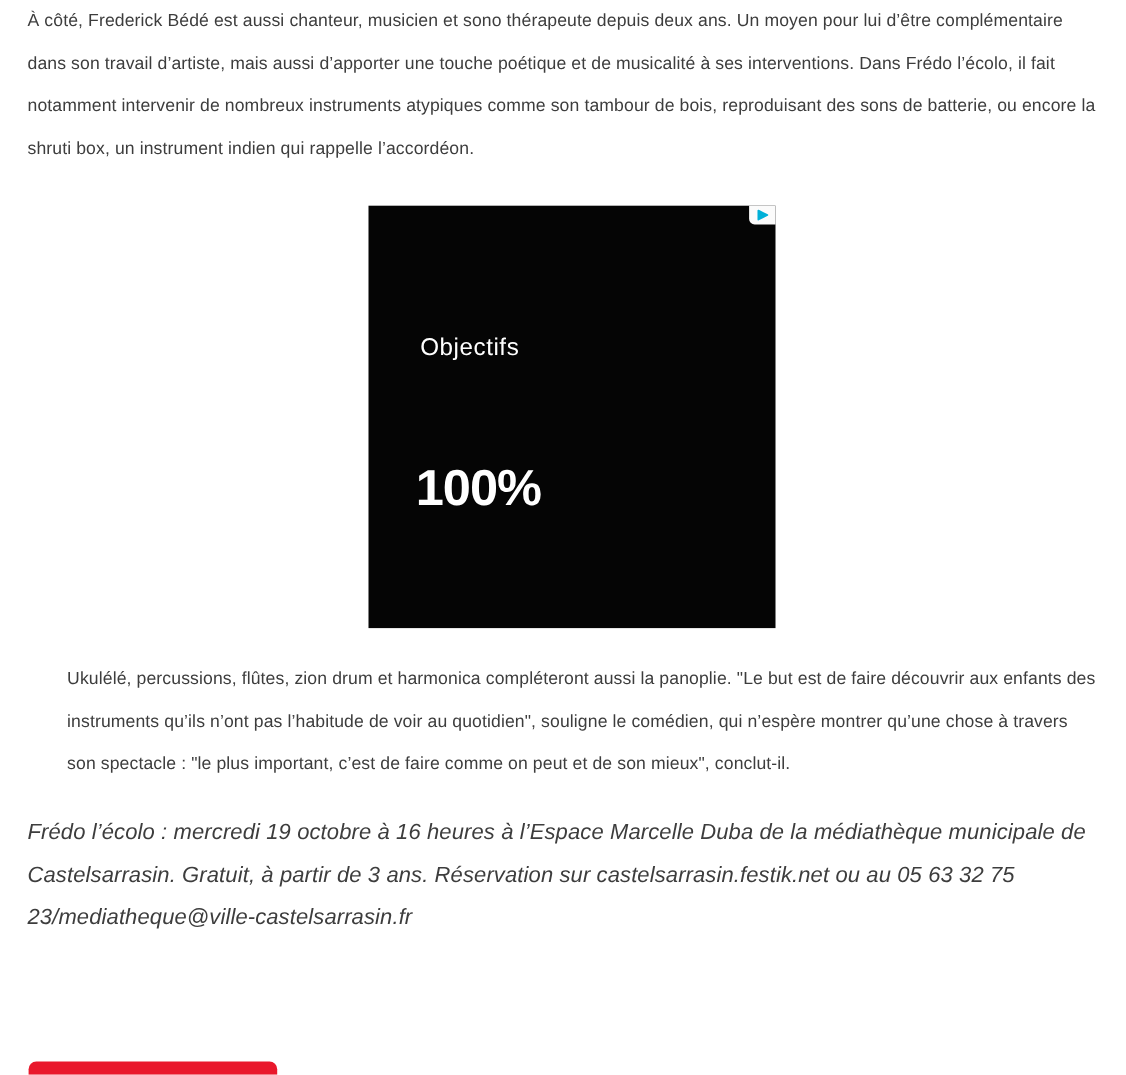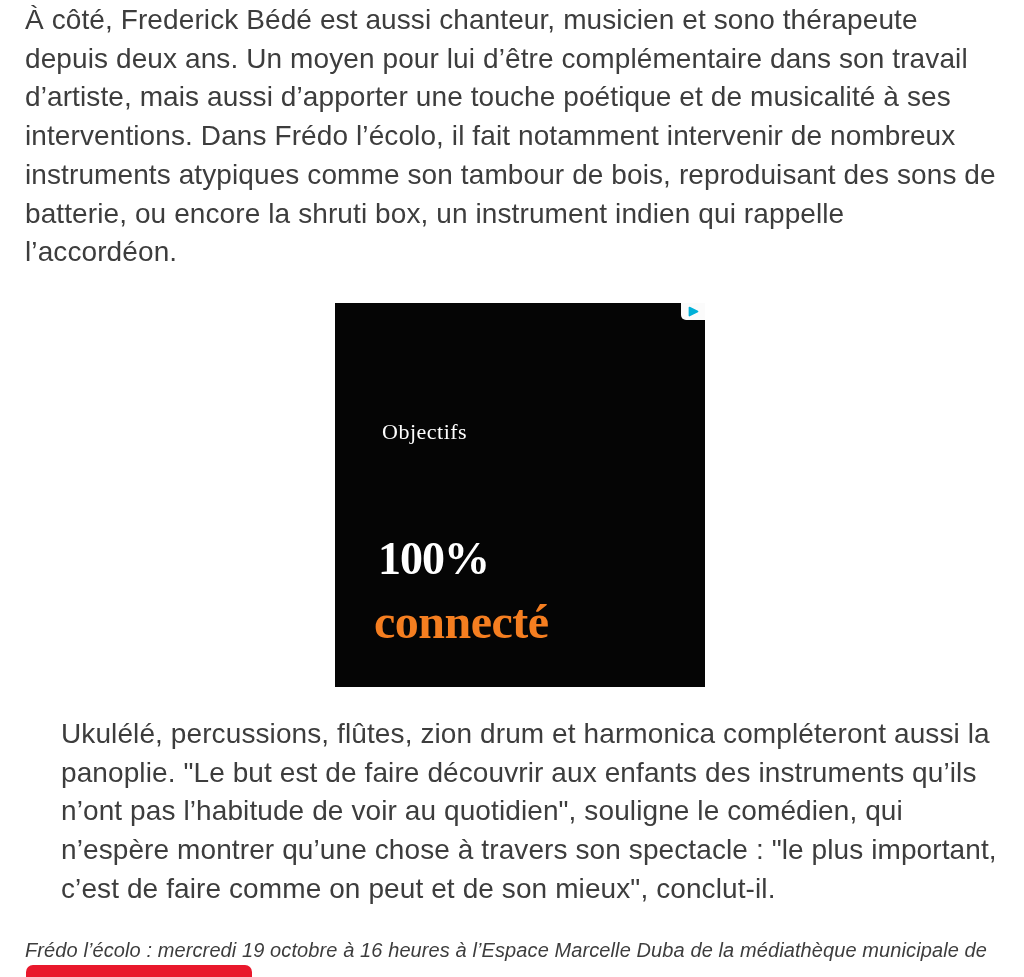--- a/index.html
+++ b/index.html
@@ -8,21 +8,21 @@
     width: 1024px;
     height: 977px;
     overflow: hidden;
     background: #ffffff;
     box-sizing: border-box;
     padding: 0 24px 0 25px;
     font-family: "Liberation Sans", "DejaVu Sans", sans-serif;
   }
   p.body-text {
     margin: 0;
-    font-size: 28px;
+    font-size: 16px;
     line-height: 38.7px;
     color: #3d3d3d;
     letter-spacing: 0.1px;
   }
   #paragraph-1 { margin-top: 1px; }
   #paragraph-2 { margin-top: 28px; margin-left: 36px; }
   .event-details {
     margin: 23px 0 0 0;
     font-size: 20px;
     line-height: 38.7px;
@@ -30,21 +30,20 @@
     font-style: italic;
     letter-spacing: 0.1px;
   }
   .ad-box {
     position: relative;
     margin: 31px 0 0 310px;
     width: 370px;
     height: 384px;
     background: #050505;
     cursor: pointer;
-    font-family: Liberation Serif, serif;
   }
   .ad-title {
     position: absolute;
     left: 47px;
     top: 118px;
     font-size: 22px;
     line-height: 1;
     font-weight: 400;
     color: #ffffff;
     letter-spacing: 0.5px;
@@ -103,21 +102,20 @@
   <p class="body-text" id="paragraph-1">À côté, Frederick Bédé est aussi chanteur, musicien et sono thérapeute depuis deux ans. Un moyen pour lui d’être complémentaire dans son travail d’artiste, mais aussi d’apporter une touche poétique et de musicalité à ses interventions. Dans Frédo l’écolo, il fait notamment intervenir de nombreux instruments atypiques comme son tambour de bois, reproduisant des sons de batterie, ou encore la shruti box, un instrument indien qui rappelle l’accordéon.</p>
 
   <div class="ad-box">
     <div class="adchoices">
       <svg width="13" height="13" viewBox="0 0 16 16">
         <path d="M3 3 L13 8 L3 13 Z" fill="#00b0d8" stroke="#00b0d8" stroke-width="2" stroke-linejoin="round"></path>
       </svg>
     </div>
     <div class="ad-title">Objectifs</div>
     <div class="ad-headline-top">100%</div>
-    <div class="ad-headline-bottom">connecté</div>
   </div>
 
   <p class="body-text" id="paragraph-2">Ukulélé, percussions, flûtes, zion drum et harmonica compléteront aussi la panoplie. "Le but est de faire découvrir aux enfants des instruments qu’ils n’ont pas l’habitude de voir au quotidien", souligne le comédien, qui n’espère montrer qu’une chose à travers son spectacle : "le plus important, c’est de faire comme on peut et de son mieux", conclut-il.</p>
 
   <p class="event-details">Frédo l’écolo : mercredi 19 octobre à 16 heures à l’Espace Marcelle Duba de la médiathèque municipale de Castelsarrasin. Gratuit, à partir de 3 ans. Réservation sur castelsarrasin.festik.net ou au 05 63 32 75 23/mediatheque@ville-castelsarrasin.fr</p>
 
   <a class="red-button"></a>
 
 </div>
 

